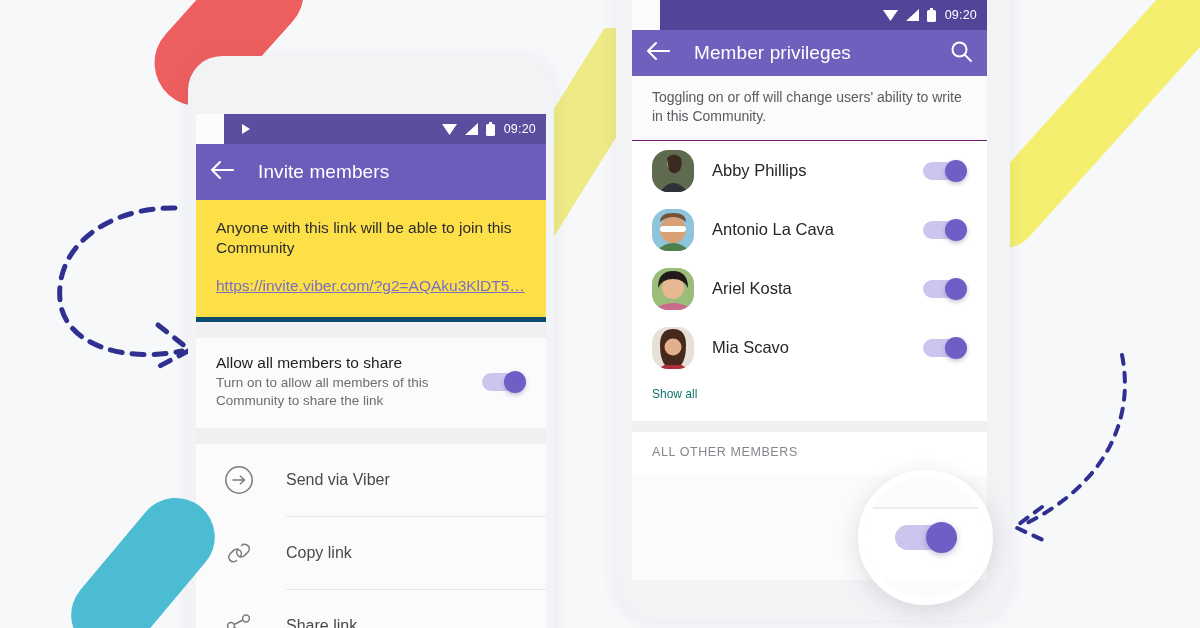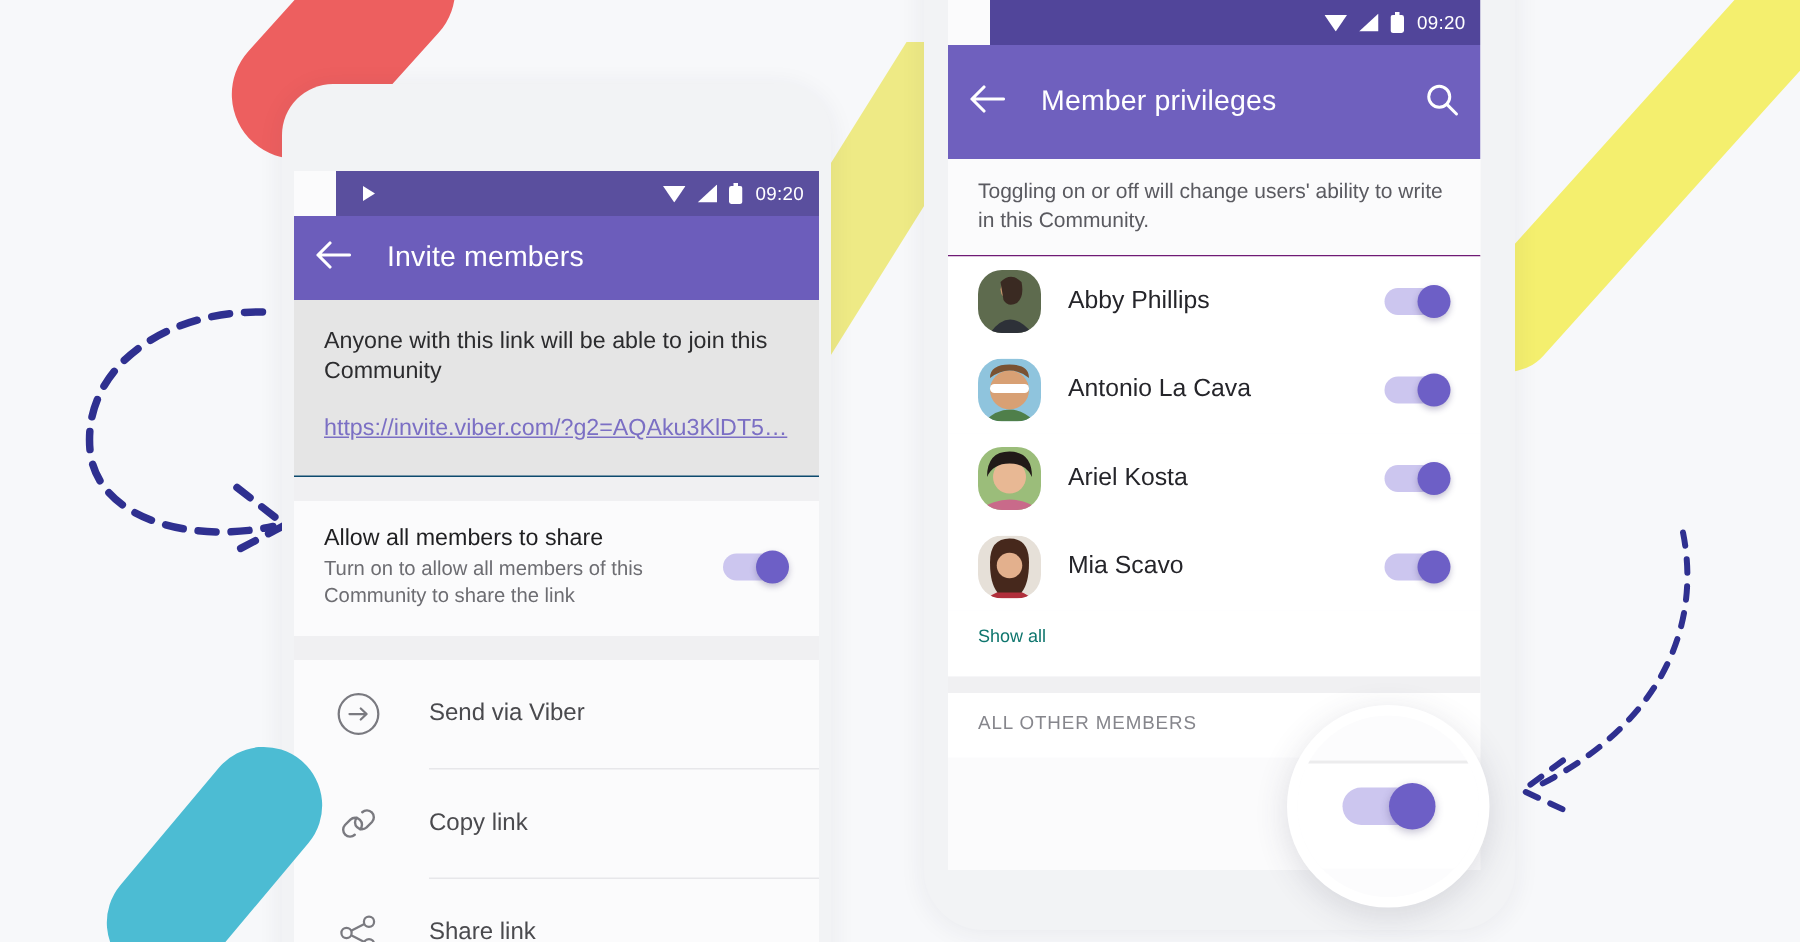--- a/index.html
+++ b/index.html
@@ -109,34 +109,34 @@
   }
 
   
   .appbar {
     display: flex; align-items: center;
     background: #6c5dbb;
     color: #fff;
     height: 56px;
     padding: 0 14px;
   }
-  #appbar-right { background: #6f60be; height: 76px; }
+  #appbar-right { background: #6f60be; height: 46px; }
   .appbar-title {
     font-size: 19px;
     margin-left: 24px;
     font-weight: 400;
     letter-spacing: .1px;
   }
   .appbar-spacer { flex: 1; }
 
   
   .l-intro {
-    background: #e5e5e5;
+    background: #fde047;
     padding: 18px 20px 22px 20px;
-    border-bottom: 1px solid #0c4a6e;
+    border-bottom: 5px solid #0c4a6e;
   }
   .l-intro-text {
     font-size: 15.5px; color: #2c2c2e; line-height: 1.32;
   }
   .l-link {
     display: block;
     margin-top: 18px;
     font-size: 15.5px;
     color: #7b6fc4;
     text-decoration: underline;

